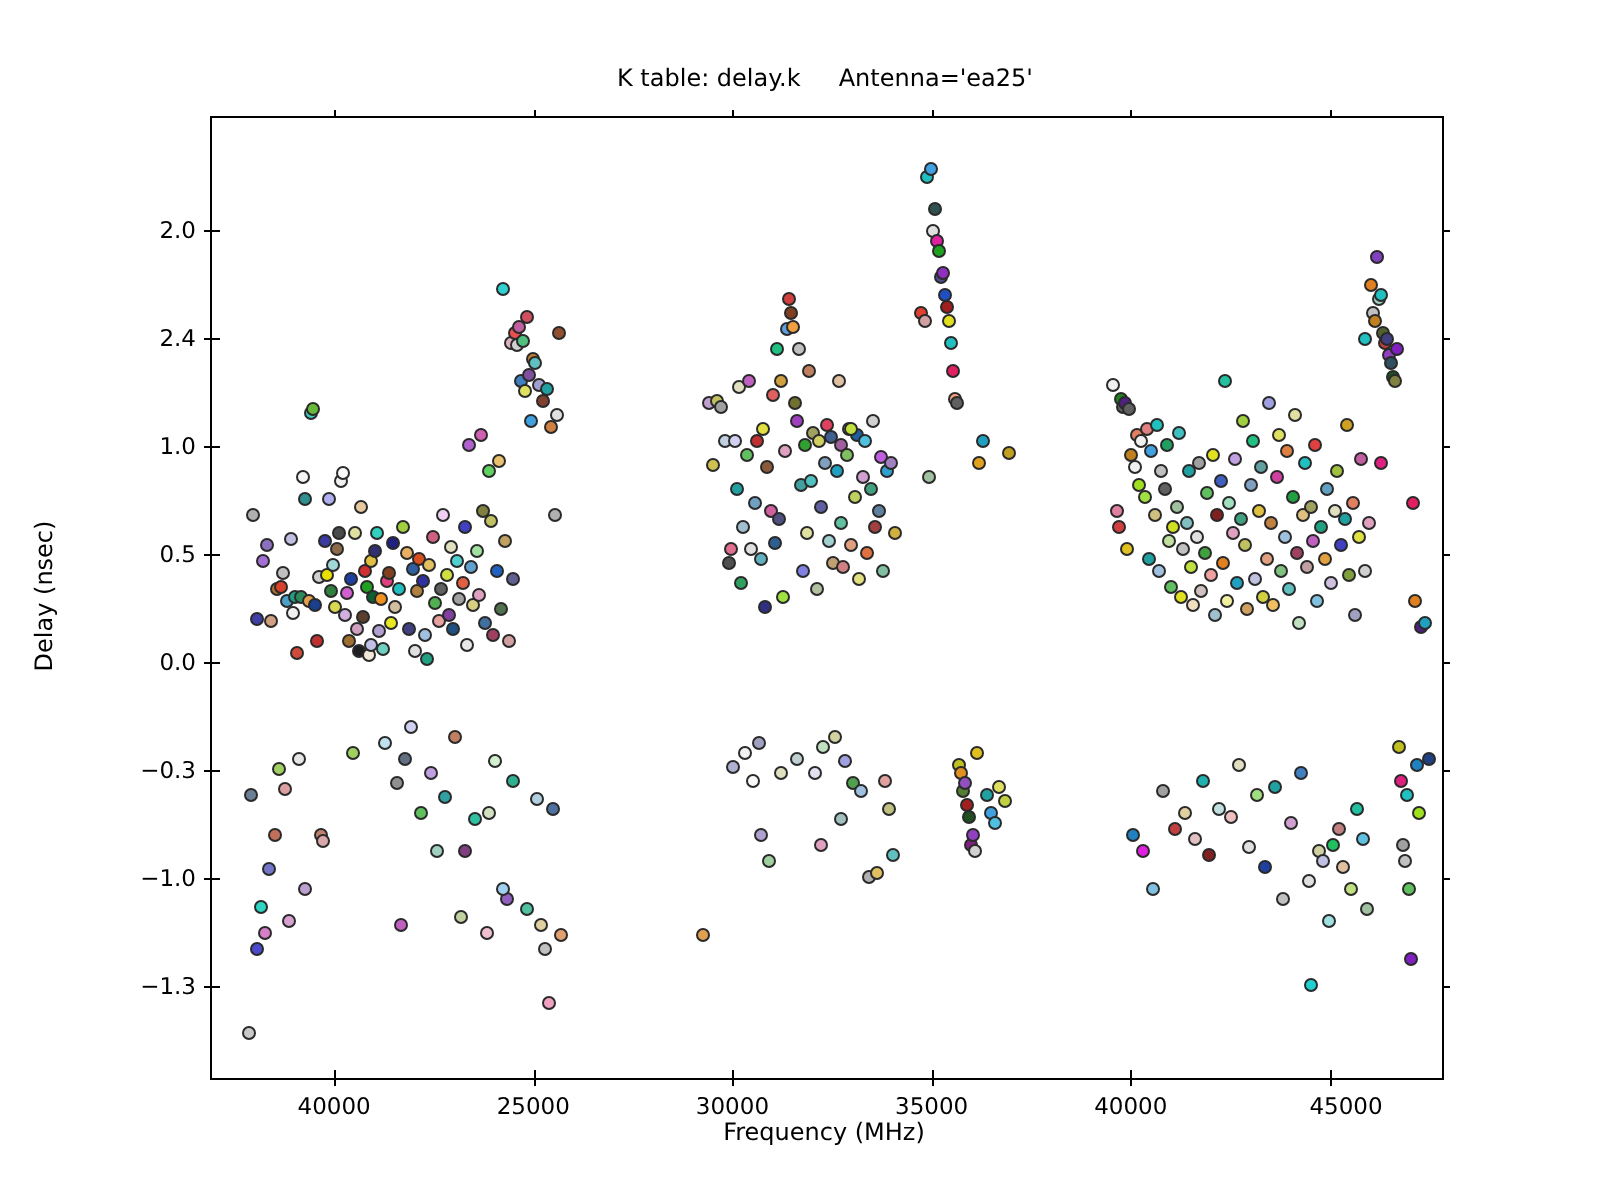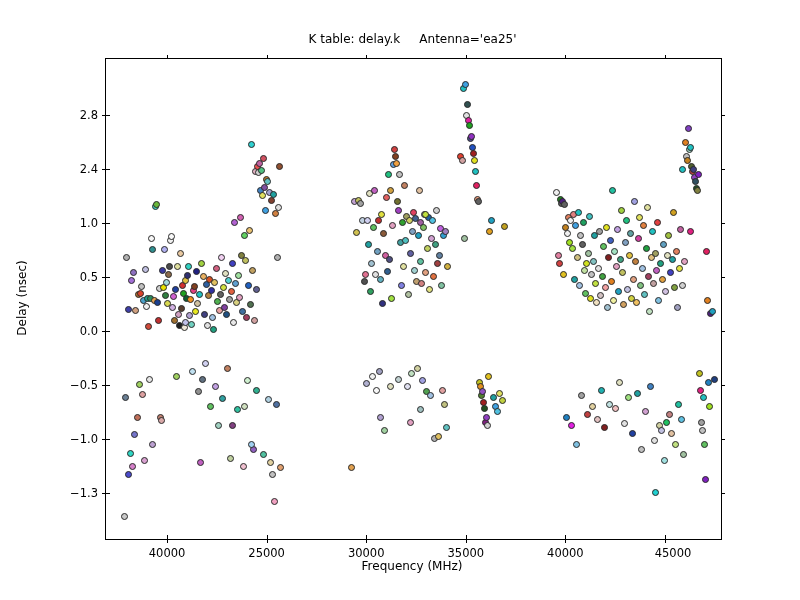--- a/index.html
+++ b/index.html
@@ -592,41 +592,41 @@
       <div class="ytick-line inner" style="top: 433.618px;"></div>
       <div class="ytick-line-right" style="top: 433.618px;"></div>
       <div class="ytick-label" style="top: 433.618px;">−1.3</div>
       <div class="ytick-line" style="top: 379.685px;"></div>
       <div class="ytick-line inner" style="top: 379.685px;"></div>
       <div class="ytick-line-right" style="top: 379.685px;"></div>
       <div class="ytick-label" style="top: 379.685px;">−1.0</div>
       <div class="ytick-line" style="top: 325.753px;"></div>
       <div class="ytick-line inner" style="top: 325.753px;"></div>
       <div class="ytick-line-right" style="top: 325.753px;"></div>
-      <div class="ytick-label" style="top: 325.753px;">−0.5</div>
+      <div class="ytick-label" style="top: 325.753px;">−0.3</div>
       <div class="ytick-line" style="top: 271.82px;"></div>
       <div class="ytick-line inner" style="top: 271.82px;"></div>
       <div class="ytick-line-right" style="top: 271.82px;"></div>
       <div class="ytick-label" style="top: 271.82px;">0.0</div>
       <div class="ytick-line" style="top: 217.888px;"></div>
       <div class="ytick-line inner" style="top: 217.888px;"></div>
       <div class="ytick-line-right" style="top: 217.888px;"></div>
       <div class="ytick-label" style="top: 217.888px;">0.5</div>
       <div class="ytick-line" style="top: 163.955px;"></div>
       <div class="ytick-line inner" style="top: 163.955px;"></div>
       <div class="ytick-line-right" style="top: 163.955px;"></div>
       <div class="ytick-label" style="top: 163.955px;">1.0</div>
       <div class="ytick-line" style="top: 110.022px;"></div>
       <div class="ytick-line inner" style="top: 110.022px;"></div>
       <div class="ytick-line-right" style="top: 110.022px;"></div>
       <div class="ytick-label" style="top: 110.022px;">2.4</div>
       <div class="ytick-line" style="top: 56.0899px;"></div>
       <div class="ytick-line inner" style="top: 56.0899px;"></div>
       <div class="ytick-line-right" style="top: 56.0899px;"></div>
-      <div class="ytick-label" style="top: 56.0899px;">2.8</div>
+      <div class="ytick-label" style="top: 56.0899px;">2.0</div>
       <div class="xtick-line" style="left: 61.0798px;"></div>
       <div class="xtick-line inner" style="left: 61.0798px;"></div>
       <div class="xtick-line-top" style="left: 61.0798px;"></div>
       <div class="xtick-label" style="left: 61.0798px;">40000</div>
       <div class="xtick-line" style="left: 160.656px;"></div>
       <div class="xtick-line inner" style="left: 160.656px;"></div>
       <div class="xtick-line-top" style="left: 160.656px;"></div>
       <div class="xtick-label" style="left: 160.656px;">25000</div>
       <div class="xtick-line" style="left: 260.231px;"></div>
       <div class="xtick-line inner" style="left: 260.231px;"></div>

